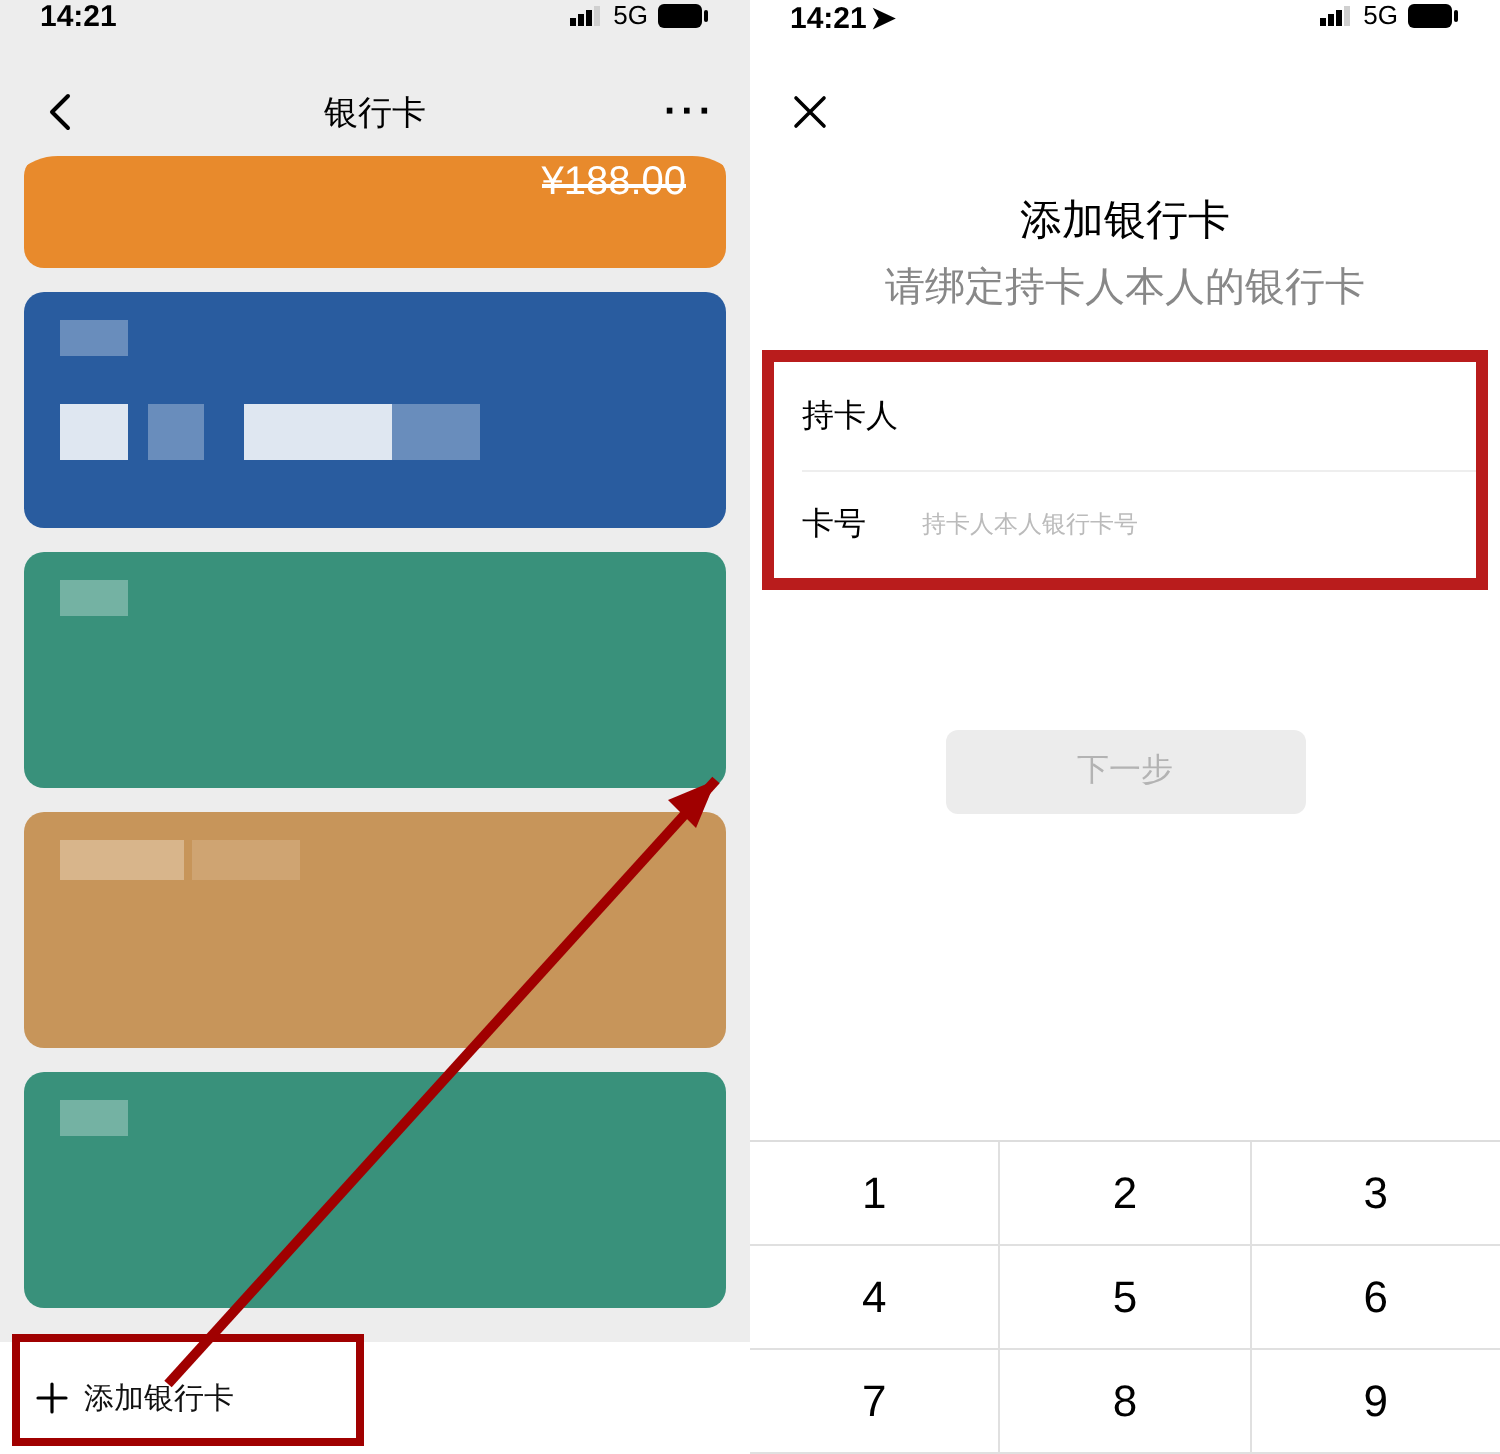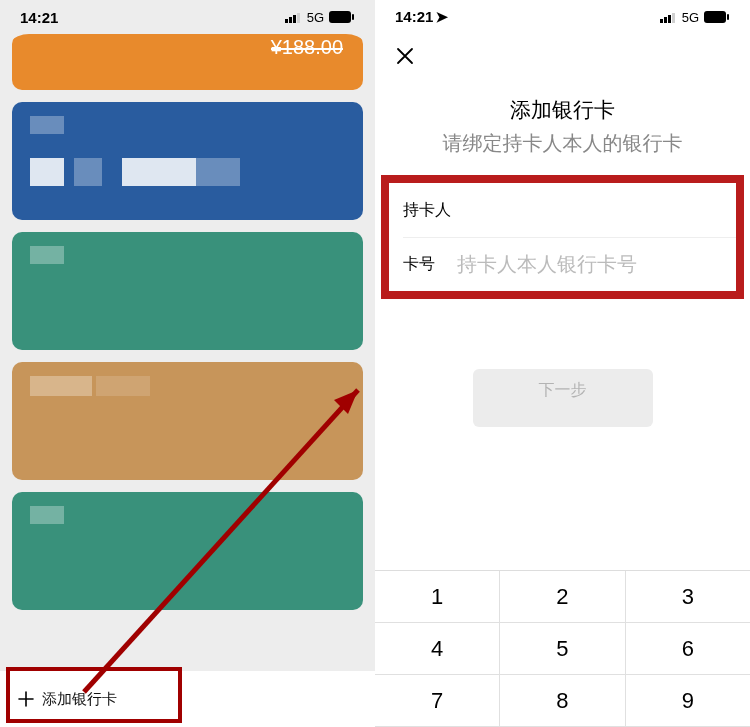--- a/index.html
+++ b/index.html
@@ -1,19 +1,19 @@
 <!DOCTYPE html>
 <html><head>
 <meta charset="utf-8">
 <style>
   * { box-sizing: border-box; margin: 0; padding: 0; font-family: -apple-system, "Helvetica Neue", Arial, sans-serif; }
   body { width: 750px; height: 727px; background: #fff; display: flex; overflow: hidden; }
   .screen { width: 375px; height: 727px; background: #ededed; position: relative; display: flex; flex-direction: column; }
   .screen-right { background: #fff; border-radius: 21px; }
-  .statusbar { height: 34px; display: flex; align-items: center; justify-content: space-between; padding: 17px 20px; font-size: 15px; font-weight: 600; color: #000; background: transparent; }
+  .statusbar { height: 34px; display: flex; align-items: flex-start; justify-content: space-between; padding: 0 20px; font-size: 15px; font-weight: 600; color: #000; background: transparent; }
   .status-right { display: flex; align-items: center; gap: 5px; }
   .status-right svg { display: block; }
   .navbar { height: 44px; display: flex; align-items: center; justify-content: space-between; padding: 0 10px; background: #ededed; }
   .navbar-right { background: #fff; }
   .nav-title { font-size: 17px; font-weight: 500; color: #000; }
   .nav-btn { width: 40px; height: 40px; display: flex; align-items: center; justify-content: center; font-size: 20px; color: #000; }
   .cards-scroll { flex: 1; overflow-y: hidden; padding: 0 12px; border-radius: 29px; }
   .card { border-radius: 10px; margin-bottom: 12px; position: relative; }
   .card-orange-top { background: #e88a2c; height: 56px; color: #fff; font-size: 20px; font-weight: 500; padding: 2px 20px 0 0; text-align: right; }
   .card-orange-top span { position: relative; }
@@ -25,28 +25,28 @@
   .add-row { position: absolute; left:0; right:0; bottom:0; height: 56px; background: #fff; display: flex; align-items: center; padding: 0 18px; font-size: 15px; color: #111; }
   .add-row svg { margin-right: 8px; }
   .hi-left { position: absolute; left: 6px; bottom: 4px; width: 176px; height: 56px; border: 4px solid #a00000; pointer-events: none; }
   .arrow { position: absolute; pointer-events: none; left: 58px; top: 376px; width: 320px; height: 326px; }
 
   
   .r-head { text-align: center; margin-top: 18px; }
   .r-title { font-size: 21px; font-weight: 500; color: #000; }
   .r-sub { font-size: 20px; color: #888; margin-top: 6px; }
   .form-wrap { margin-top: 18px; }
-  .hi-right { border: 8px solid #b91c1c; margin: 0 6px 0 6px; }
+  .hi-right { border: 6px solid #b91c1c; margin: 0 6px 0 6px; }
   .form-row { display: flex; align-items: center; height: 54px; padding: 0 14px; font-size: 16px; color: #000; position: relative; }
   .form-row + .form-row::before { content:""; position:absolute; top:0; left:14px; right:0; height:1px; background:#eee; }
   .form-label { width: 60px; color: #000; }
-  .form-input { flex: 1; border: none; outline: none; font-size: 20px; color: #000; background: transparent; }
+  .form-input { flex: 1; border: none; outline: none; font-size: 12px; color: #000; background: transparent; }
   .form-input::placeholder { color: #bbb; }
   .next-wrap { text-align: center; margin-top: 70px; }
-  .next-btn { display: inline-block; width: 180px; height: 58px; line-height: 42px; border-radius: 6px; background: #ececec; color: #b3b3b3; font-size: 16px; }
+  .next-btn { display: inline-block; width: 180px; height: 42px; line-height: 42px; border-radius: 6px; background: #ececec; color: #b3b3b3; font-size: 16px; }
   .keypad { position: absolute; bottom: 0; left: 0; right: 0; background: #f7f7f7; border-top: 1px solid #ddd; }
   .kp-row { display: flex; }
   .kp-cell { flex: 1; height: 52px; display: flex; align-items: center; justify-content: center; font-size: 22px; color: #000; background: #fff; border-right: 1px solid #e0e0e0; border-bottom: 1px solid #e0e0e0; }
   .kp-cell:last-child { border-right: none; }
   .loc-arrow { display:inline-block; margin-left:2px; }
 </style>
 </head>
 <body>
 
 <div class="screen">
@@ -58,20 +58,29 @@
           <rect x="4" y="5" width="3" height="6" fill="#000"></rect>
           <rect x="8" y="3" width="3" height="8" fill="#000"></rect>
           <rect x="12" y="1" width="3" height="10" fill="#d0d0d0"></rect>
         </svg>
       <span style="font-size:13px;font-weight:500;">5G</span>
       <svg width="26" height="12" viewBox="0 0 26 12">
           <rect x="0" y="0" width="22" height="12" rx="3" fill="#000"></rect>
           <rect x="23" y="3" width="2" height="6" rx="1" fill="#000"></rect>
         </svg>
     </div>
+  </div>
+  <div class="navbar">
+    <div class="nav-btn">
+      <svg width="12" height="20" viewBox="0 0 12 20" fill="none">
+          <path d="M10 2 L2 10 L10 18" stroke="#000" stroke-width="2" stroke-linecap="round" stroke-linejoin="round"></path>
+        </svg>
+    </div>
+    <div class="nav-title">银行卡</div>
+    <div class="nav-btn" style="letter-spacing:2px;font-weight:700;">···</div>
   </div>
 
   <div class="cards-scroll">
     <div class="card card-orange-top"><span>¥188.00</span></div>
     <div class="card card-blue">
       <div class="pix" style="left:18px;top:14px;width:34px;height:18px;"></div>
       <div class="pix" style="left:18px;top:56px;width:34px;height:28px;background:#dfe7f1;"></div>
       <div class="pix" style="left:62px;top:56px;width:28px;height:28px;"></div>
       <div class="pix" style="left:110px;top:56px;width:74px;height:28px;background:#dfe7f1;"></div>
       <div class="pix" style="left:184px;top:56px;width:44px;height:28px;"></div>

